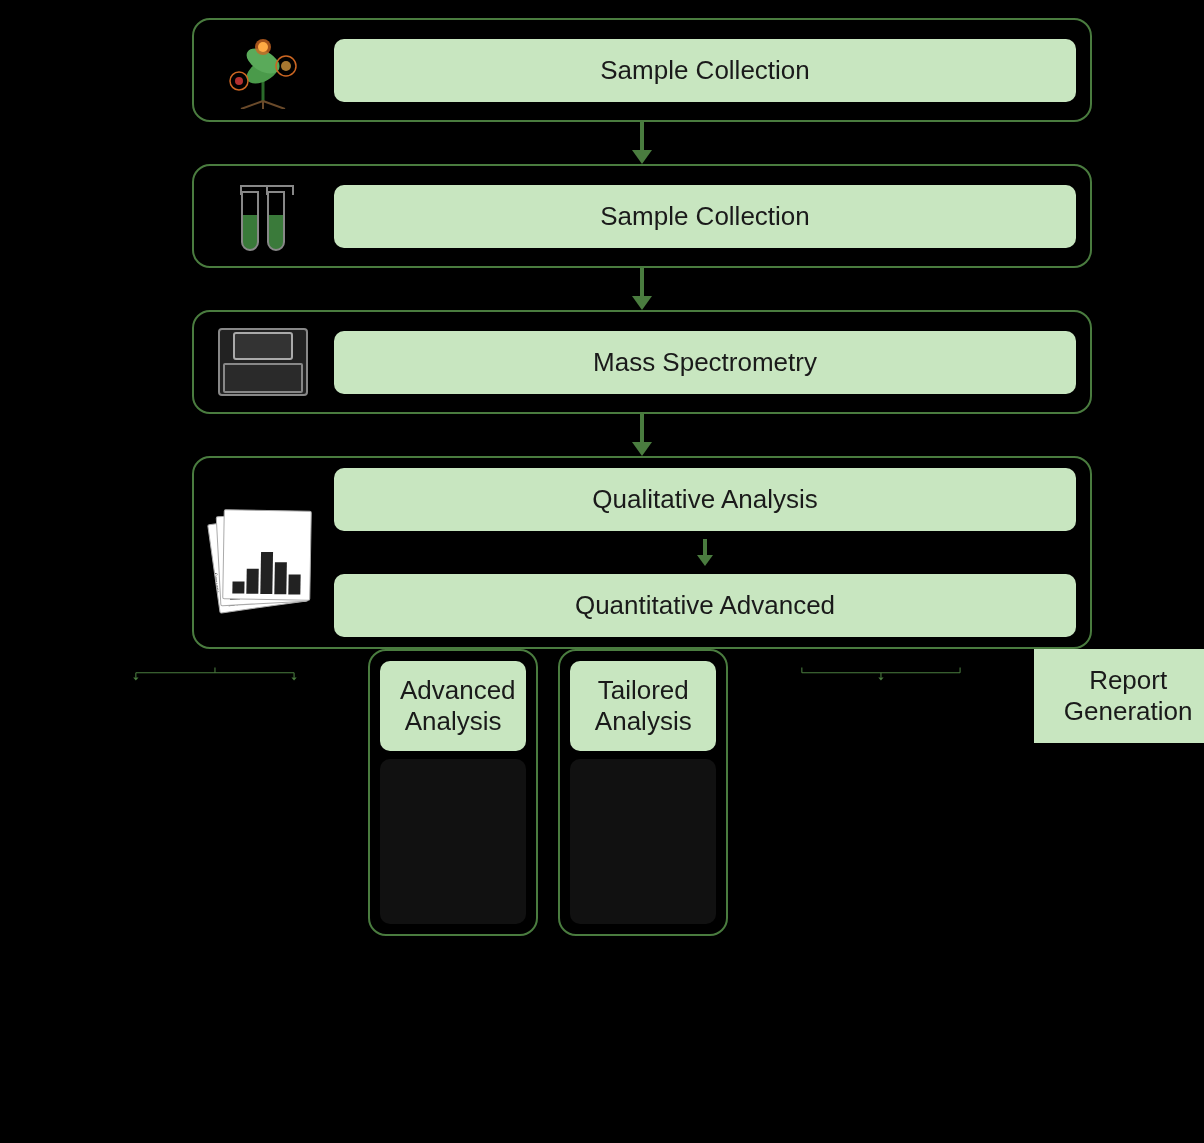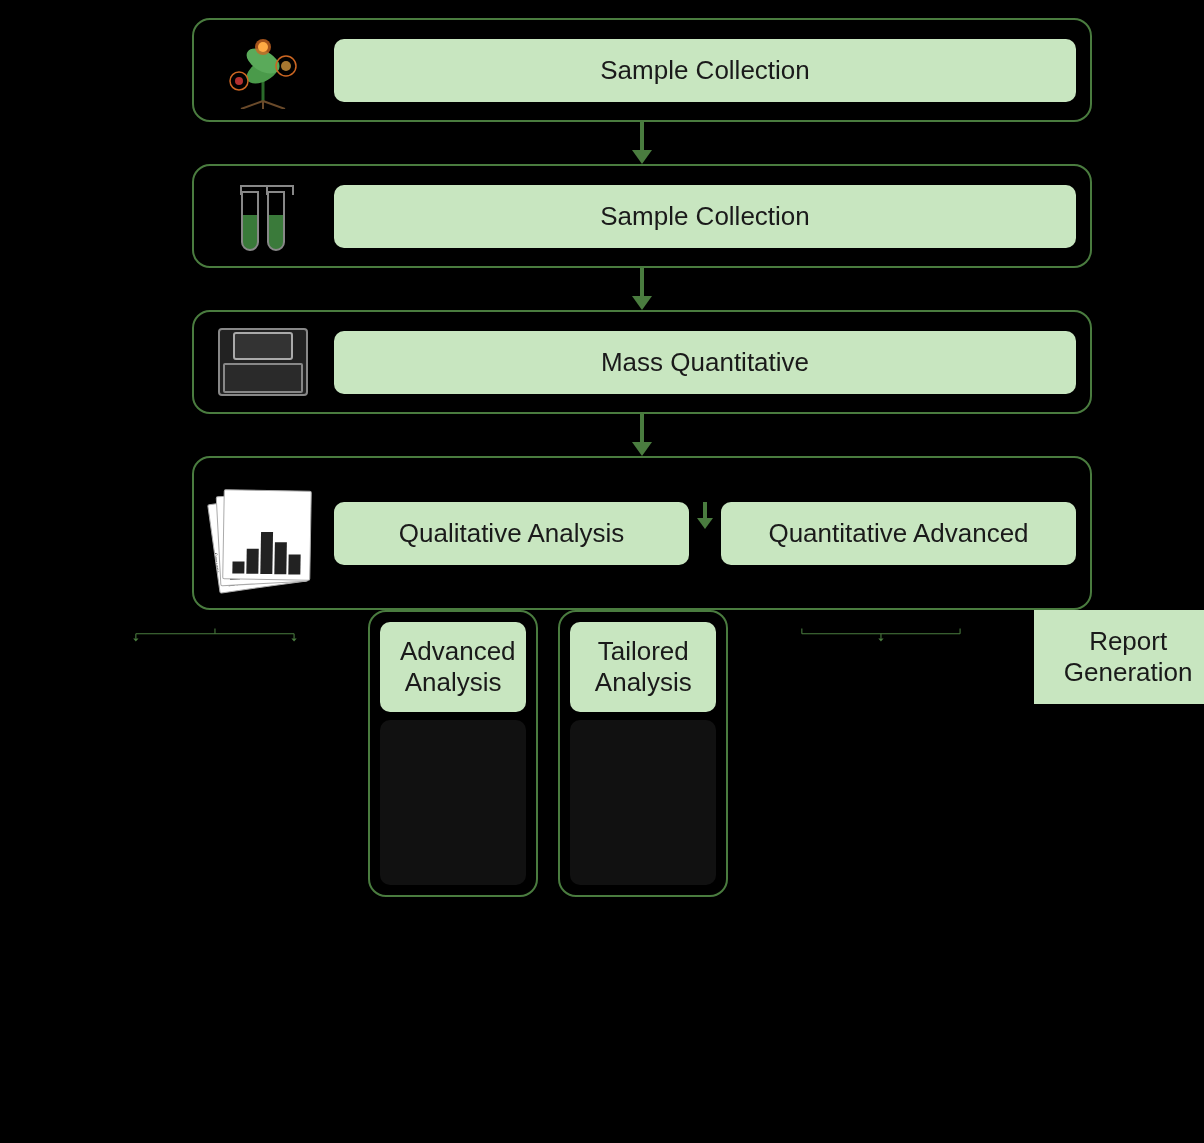--- a/index.html
+++ b/index.html
@@ -54,21 +54,21 @@
       padding: 16px 20px;
       text-align: center;
       font-size: 26px;
       color: #1a1a1a;
     }
 
     
     .analysis-row .step-label-box-stack {
       flex: 1;
       display: flex;
-      flex-direction: row;
+      flex-direction: column;
       gap: 8px;
     }
 
     .analysis-row .step-label-box {
       width: 100%;
     }
 
     
     .arrow-down {
       width: 30px;
@@ -358,21 +358,21 @@
 
   <div class="step-row">
     <div class="step-icon">
       <div class="ms-icon">
         <div class="ms-machine">
           <div class="ms-machine-top"></div>
           <div class="ms-machine-bot"></div>
         </div>
       </div>
     </div>
-    <div class="step-label-box">Mass Quantitative</div>
+    <div class="step-label-box">Mass Spectrometry</div>
   </div>
 
   <div class="arrow-down">
     <div class="arrow-line"></div>
     <div class="arrow-head"></div>
   </div>
 
   <div class="step-row analysis-row" style="align-items:center;">
     <div class="step-icon" style="height:130px; align-items:center;">
       <div class="spectrum-papers">

